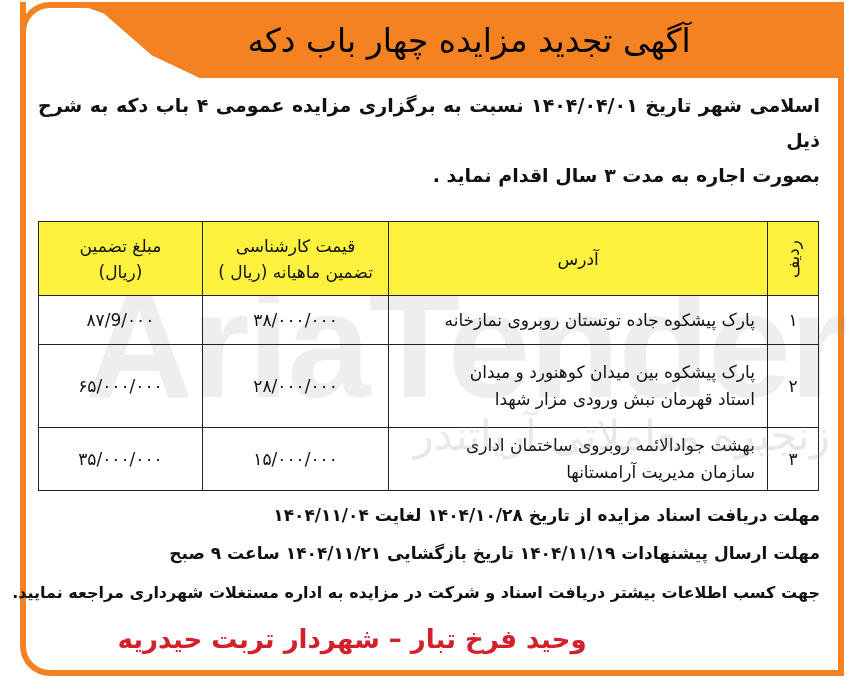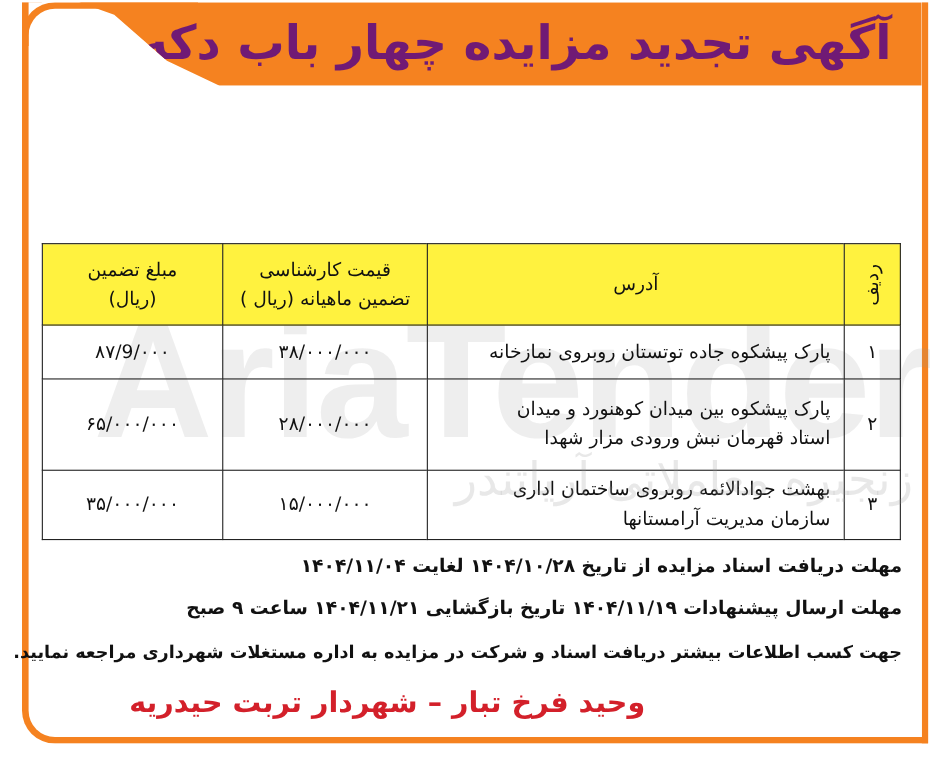--- a/index.html
+++ b/index.html
@@ -18,21 +18,21 @@
     border-top:6px solid #f58220; border-left:6px solid #f58220;
     border-radius:30px 0 0 0; box-sizing:border-box;
   }
   .title-banner {
     position:absolute; left:40px; top:2px; width:798px; height:76px;
     background:#f58220;
     clip-path: polygon(0 0, 100% 0, 100% 100%, 20% 100%, 14% 70%, 8% 15%, 4% 0);
     display:flex; align-items:center; justify-content:center;
   }
   .title-text {
-    color:#701a75; font-weight:bold; font-size:43px; padding-left:60px;
+    color:#000000; font-weight:normal; font-size:33px; padding-left:60px;
     font-family:"DejaVu Sans", sans-serif;
   }
   .intro {
     position:absolute; left:38px; top:88px; width:782px;
     font-size:19px; font-weight:bold; line-height:35px; text-align:justify;
     text-align-last:right;
   }
   table.grid {
     position:absolute; left:38px; top:221px; width:781px;
     border-collapse:collapse; font-size:17px;
@@ -77,20 +77,22 @@
 <div class="frame"></div>
 <div class="frame-top-left"></div>
 
 <div class="title-banner">
   <span class="title-text">آگهی تجدید مزایده چهار باب دکه</span>
 </div>
 
 <div class="watermark-logo">AriaTender</div>
 
 <div class="intro">
+  <div>اسلامی شهر تاریخ ۱۴۰۴/۰۴/۰۱ نسبت به برگزاری مزایده عمومی ۴ باب دکه به شرح ذیل</div>
+  <div>بصورت اجاره به مدت ۳ سال اقدام نماید .</div>
 </div>
 
 <table class="grid">
   <thead>
     <tr>
       <th class="col-idx"><span class="rotated">ردیف</span></th>
       <th class="col-addr">آدرس</th>
       <th class="col-price">
         <div>قیمت کارشناسی</div>
         <div>تضمین ماهیانه (ریال )</div>

